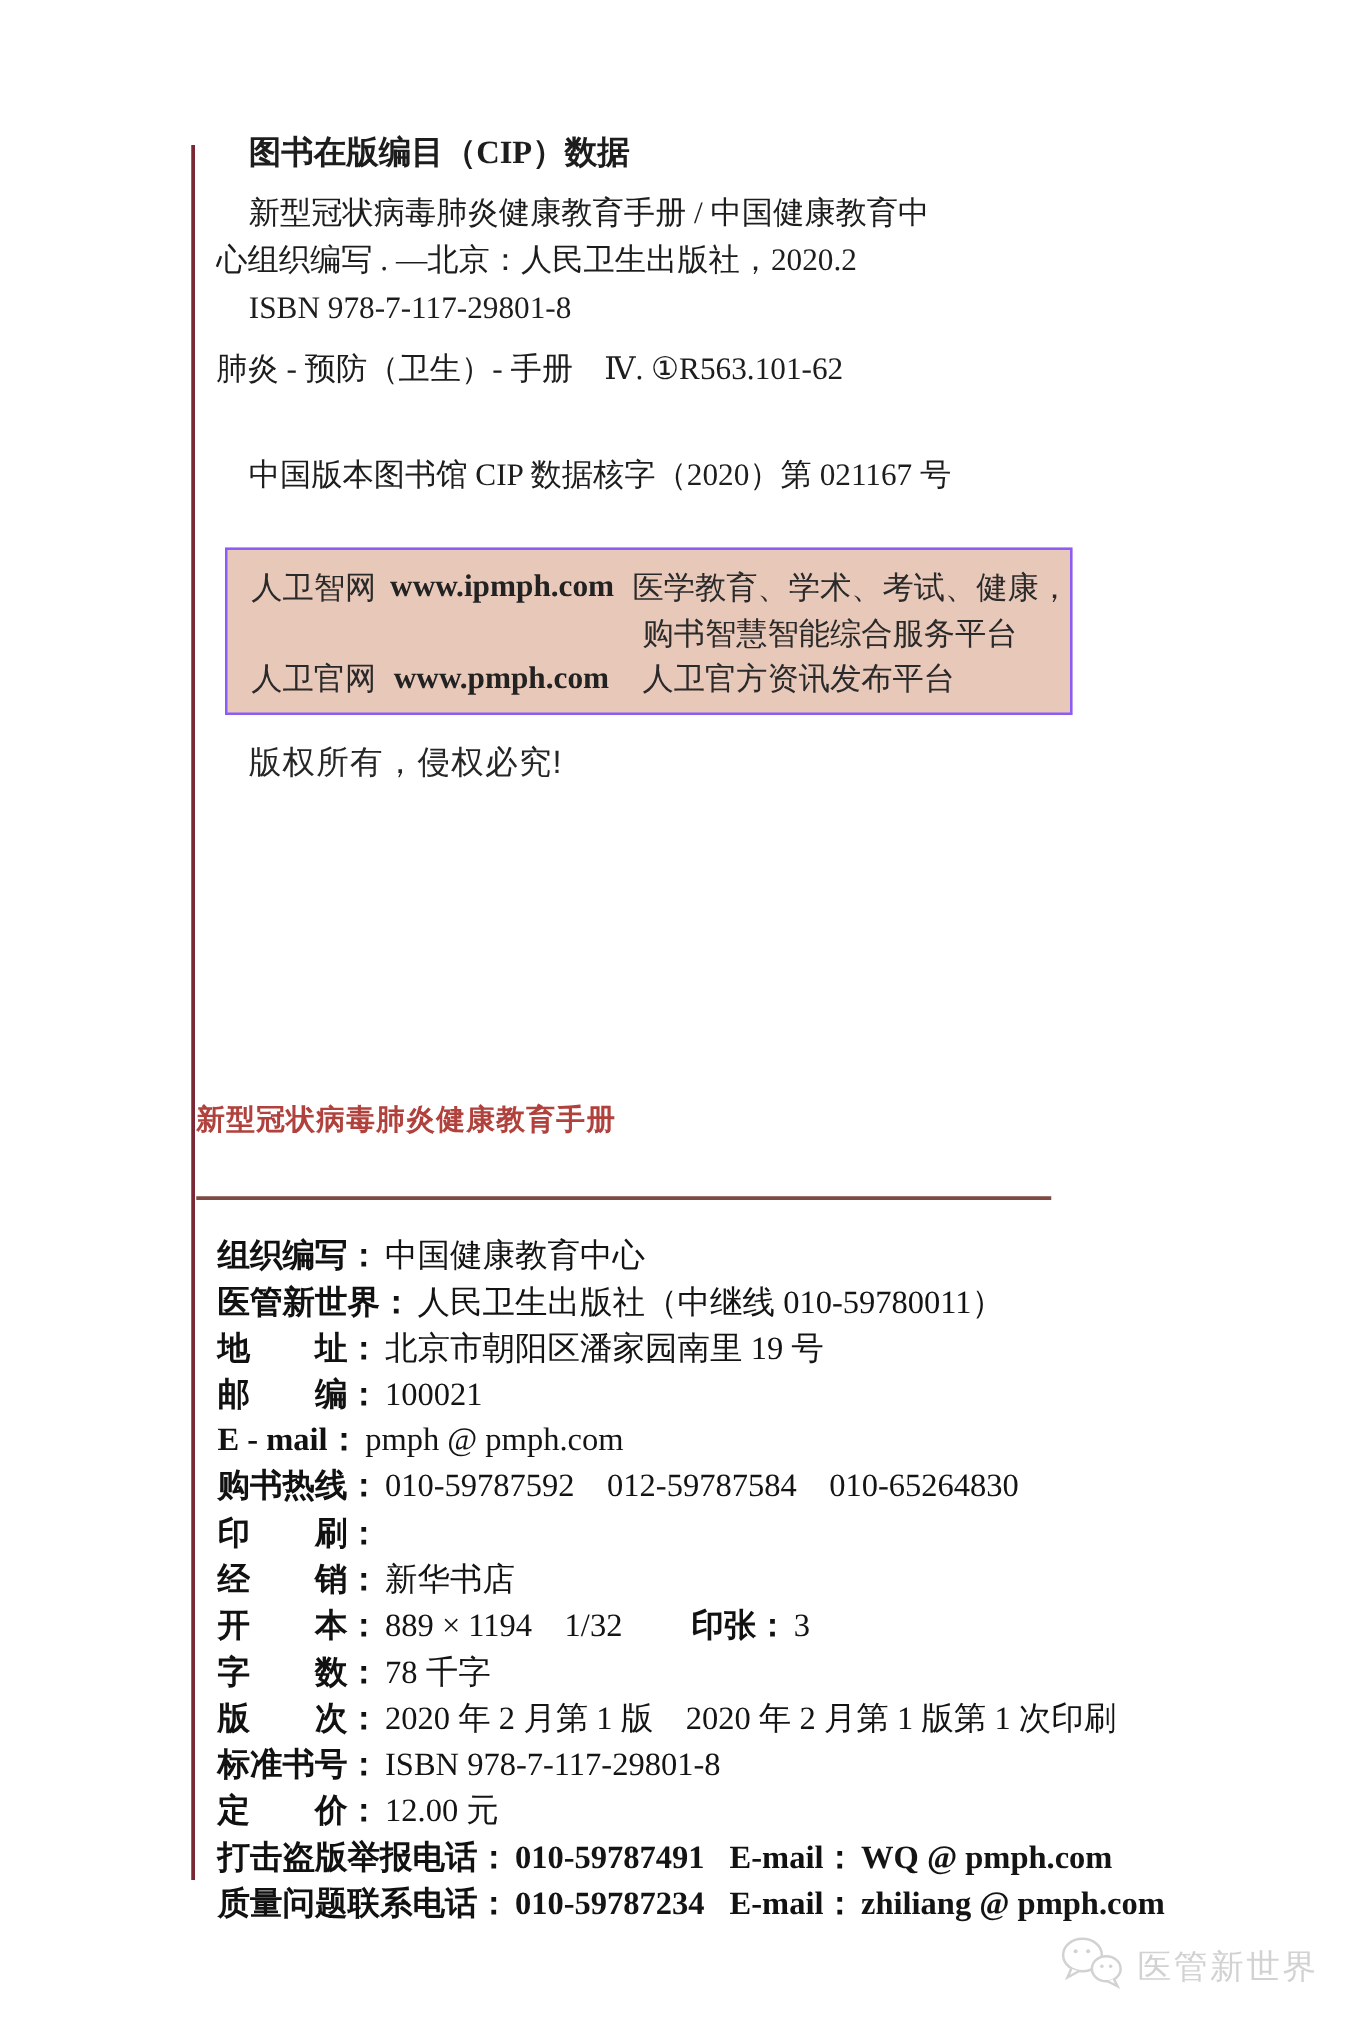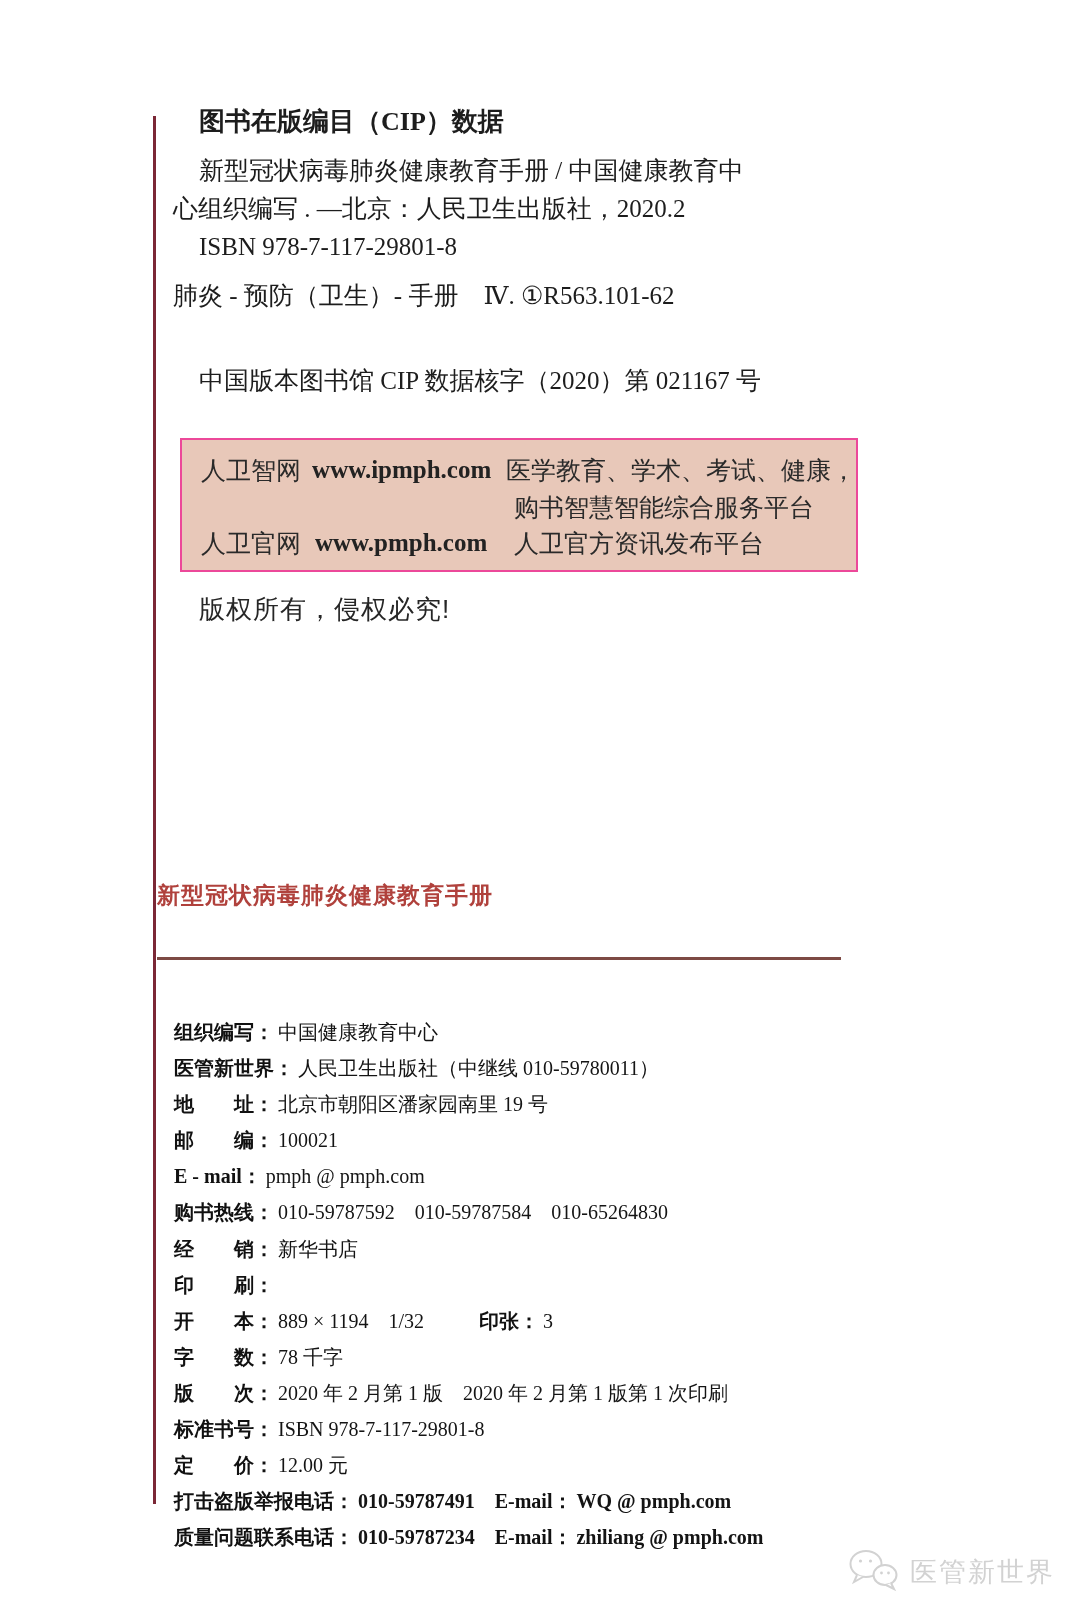--- a/index.html
+++ b/index.html
@@ -13,37 +13,37 @@
 
   .cip-heading{position:absolute;left:199px;top:105px;font-size:26px;font-weight:700;line-height:34px;text-align:center;}
   .cip-para{position:absolute;left:173px;top:152px;font-size:25px;line-height:38px;white-space:nowrap;}
   .cip-para .indent{padding-left:26px;}
   .cip-class{position:absolute;left:173px;top:277px;font-size:25px;line-height:38px;white-space:nowrap;}
   .cip-class .indent{padding-left:26px;}
   .cip-registry{position:absolute;left:199px;top:362px;font-size:25px;line-height:38px;white-space:nowrap;}
 
   .promo-box{
     position:absolute;left:180px;top:438px;width:678px;height:134px;box-sizing:border-box;
-    background:#e8c8b9;border:2px solid #ec4899;padding:12px 0 0 19px;
+    background:#e8c8b9;border:2px solid #8b5cf6;padding:12px 0 0 19px;
   }
   .promo-row{display:flex;line-height:36.5px;font-size:25px;white-space:nowrap;}
   .promo-name{width:114px;font-family:"Liberation Sans","DejaVu Sans",sans-serif;color:#2a2a2a;}
   .promo-url{width:199px;font-weight:700;font-family:"Liberation Serif","DejaVu Serif",serif;color:#222;}
   .promo-desc{font-family:"Liberation Sans","DejaVu Sans",sans-serif;color:#2a2a2a;}
 
   .copyright{position:absolute;left:199px;top:592px;font-size:26px;font-weight:500;
     font-family:"Liberation Sans","DejaVu Sans",sans-serif;color:#262626;letter-spacing:1px;}
 
   .book-title{position:absolute;left:157px;top:880px;width:686px;text-align:left;
     font-family:"Liberation Sans","DejaVu Sans",sans-serif;font-weight:700;font-size:23px;
     color:#b0413c;letter-spacing:1px;}
 
   .title-rule{position:absolute;left:157px;top:957px;width:684px;height:3px;background:#7d4a44;}
 
-  .info-list{position:absolute;left:174px;top:1014px;font-size:20px;line-height:36.1px;color:#141414;}
+  .info-list{position:absolute;left:174px;top:986px;font-size:26px;line-height:36.1px;color:#141414;}
   .info-row{white-space:nowrap;}
   .lbl{font-family:"Liberation Sans","DejaVu Sans",sans-serif;font-weight:700;color:#111;}
   .lbl.latin{font-family:"Liberation Serif","DejaVu Serif",serif;}
   .val{font-family:"Liberation Serif","DejaVu Serif",serif;margin-left:4px;}
   .lbl2{font-family:"Liberation Sans","DejaVu Sans",sans-serif;font-weight:700;margin-left:55px;color:#111;}
   .hotline .lbl{font-weight:700;}
   .hotline .val{font-weight:700;}
   .hotline .lbl2{font-family:"Liberation Serif","DejaVu Serif",serif;font-weight:700;margin-left:20px;}
   .hotline .val2{font-family:"Liberation Serif","DejaVu Serif",serif;font-weight:700;margin-left:4px;}
 
@@ -106,27 +106,27 @@
     <div class="info-row">
       <span class="lbl">地　　址：</span><span class="val">北京市朝阳区潘家园南里 19 号</span>
     </div>
     <div class="info-row">
       <span class="lbl">邮　　编：</span><span class="val">100021</span>
     </div>
     <div class="info-row">
       <span class="lbl latin">E - mail：</span><span class="val">pmph @ pmph.com</span>
     </div>
     <div class="info-row">
-      <span class="lbl">购书热线：</span><span class="val">010-59787592　010-59787584　010-65264830</span>
+      <span class="lbl">购书热线：</span><span class="val">010-59787592　012-59787584　010-65264830</span>
+    </div>
+    <div class="info-row">
+      <span class="lbl">印　　刷：</span><span class="val"></span>
     </div>
     <div class="info-row">
       <span class="lbl">经　　销：</span><span class="val">新华书店</span>
-    </div>
-    <div class="info-row">
-      <span class="lbl">印　　刷：</span><span class="val"></span>
     </div>
     <div class="info-row">
       <span class="lbl">开　　本：</span><span class="val">889 × 1194　1/32</span><span class="lbl2">印张：</span><span class="val">3</span>
     </div>
     <div class="info-row">
       <span class="lbl">字　　数：</span><span class="val">78 千字</span>
     </div>
     <div class="info-row">
       <span class="lbl">版　　次：</span><span class="val">2020 年 2 月第 1 版　2020 年 2 月第 1 版第 1 次印刷</span>
     </div>

